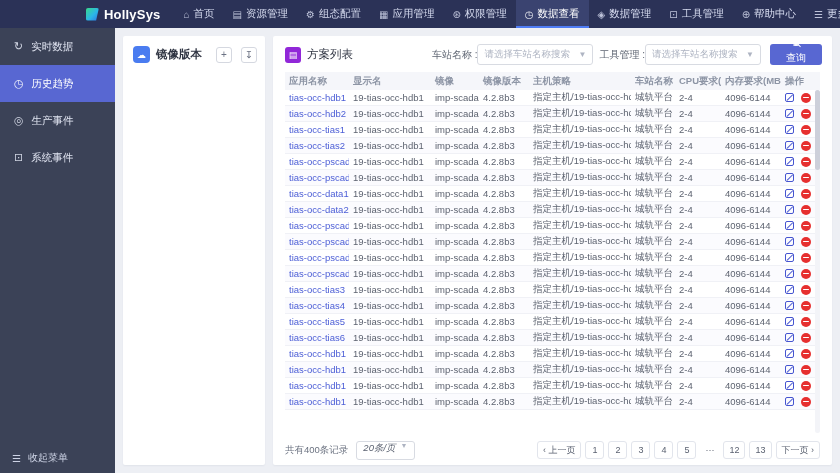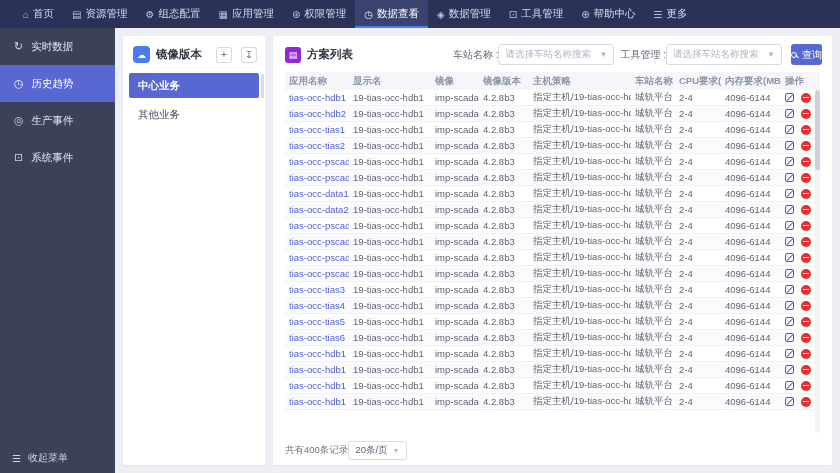--- a/index.html
+++ b/index.html
@@ -50,31 +50,31 @@
     font-size:10.5px; color:#454a57; border-radius:2px; cursor:pointer; }
   .plan-item.active { background:#5867d2; color:#fff; font-weight:bold; }
   .plan-scrollbar { position:absolute; right:1px; top:2px; width:3px; height:25px;
     background:#d9dce5; border-radius:2px; }
 
   
   .main-card { flex:1; display:flex; flex-direction:column; position:relative; overflow:hidden; }
   .main-head { display:flex; align-items:center; padding:8px 10px 7px 12px; gap:6px; }
   .main-head-icon { width:16px; height:16px; border-radius:3px; background:#9127d8;
     color:#fff; font-size:9px; display:flex; align-items:center; justify-content:center; }
-  .main-title { font-size:11.5px; font-weight:bold; color:#2f3442; margin-right:auto; }
+  .main-title { font-size:11.5px; font-weight:normal; color:#2f3442; margin-right:auto; }
   .filter-group { display:flex; align-items:center; }
   .filter-label { font-size:10px; color:#5f6673; white-space:nowrap; }
   .fake-select { width:116px; height:21px; border:1px solid #d8dbe2; border-radius:3px;
     background:#fff; display:flex; align-items:center; padding:0 6px; cursor:pointer; }
   .fake-select .ph { flex:1; font-size:9.5px; color:#aeb4c2; white-space:nowrap;
     overflow:hidden; }
   .fake-select .caret { font-size:8px; color:#aeb4c2; }
-  .btn-query { height:21px; padding:0 0; background:#5867d2; color:#fff;
+  .btn-query { height:21px; padding:0 16px; background:#5867d2; color:#fff;
     border:none; border-radius:3px; font-size:10px; display:flex; align-items:center;
-    gap:5px; cursor:pointer; margin-left:3px; }
+    gap:5px; cursor:pointer; margin-left:3px;flex-direction:column; }
   .mag { width:6px; height:6px; border:1.4px solid #fff; border-radius:50%;
     position:relative; display:inline-block; }
   .mag::after { content:''; position:absolute; width:4px; height:1.4px; background:#fff;
     transform:rotate(45deg); right:-3px; bottom:-1px; }
   .btn-add { height:21px; padding:0 9px; background:#fff; color:#4a4f5c;
     border:1px solid #d8dbe2; border-radius:3px; font-size:10px; cursor:pointer;
     margin-left:6px; white-space:nowrap; }
 
   
   .table-wrap { flex:1; margin:0 12px; position:relative; overflow:hidden; }
@@ -93,36 +93,40 @@
   .ban-icon { width:10px; height:10px; background:#e62f2f; border-radius:50%;
     position:relative; display:inline-block; cursor:pointer; }
   .ban-icon::after { content:''; position:absolute; width:6px; height:1.8px;
     background:#fff; top:4.1px; left:2px; border-radius:1px; }
   .table-scrollbar { position:absolute; right:0; top:18px; bottom:2px; width:5px;
     background:#f3f4f8; border-radius:3px; }
   .table-scrollbar .thumb { position:absolute; top:0; width:5px; height:80px;
     background:#cdd0da; border-radius:3px; cursor:pointer; }
 
   
-  .main-foot { height:30px; display:flex; align-items:center; padding:0 12px; }
+  .main-foot { height:30px; display:flex; align-items:center; padding:0 12px; gap:8px; }
   .total-text { font-size:9.5px; color:#6b7280; }
   .pagesize-select { height:19px; border:1px solid #d8dbe2; border-radius:3px;
-    display:flex; align-items:center; gap:5px; padding:0 6px; font-size:9.5px;
-    color:#5a6170; cursor:pointer; background:#fff; }
+    display:flex; gap:5px; padding:0 6px; font-size:9.5px;
+    color:#5a6170; cursor:pointer; background:#fff;font-style:italic; }
   .pagesize-select .caret { font-size:7px; color:#aeb4c2; }
   .pagination { margin-left:auto; display:flex; align-items:center; gap:4px; }
   .page-btn { height:18px; min-width:19px; padding:0 5px; background:#fff;
     border:1px solid #e2e5ec; border-radius:3px; font-size:9px; color:#5a6170;
     cursor:pointer; font-family:inherit; }
   .page-btn.ellipsis { border:none; background:transparent; cursor:default; }
 </style>
 </head>
 <body>
 
 <header class="navbar">
+  <div class="logo">
+    <span class="logo-mark"></span>
+    <span class="logo-text">HollySys</span>
+  </div>
   <nav class="nav-menu" id="nav-menu">
   <div class="nav-item">
     <span class="nav-icon">⌂</span>
     <span class="nav-label">首页</span>
 
   </div>
 
   <div class="nav-item">
     <span class="nav-icon">▤</span>
     <span class="nav-label">资源管理</span>
@@ -210,27 +214,20 @@
 
 <main class="content">
 
   <section class="card plan-panel">
     <div class="plan-head">
       <span class="plan-head-icon">☁</span>
       <span class="plan-title">镜像版本</span>
       <span class="mini-btn">+</span>
       <span class="mini-btn">↧</span>
     </div>
-    <div class="plan-list" id="plan-list">
-      <div class="plan-scrollbar"></div>
-
-  <div class="plan-item active">中心业务</div>
-
-  <div class="plan-item">其他业务</div>
-</div>
   </section>
 
   <section class="card main-card">
     <div class="main-head">
       <span class="main-head-icon">▤</span>
       <span class="main-title">方案列表</span>
 
       <div class="filter-group">
         <span class="filter-label">车站名称 :</span>
         <div class="fake-select">
@@ -625,15 +622,36 @@
         <div class="thumb"></div>
       </div>
     </div>
 
     <div class="main-foot">
       <span class="total-text">共有400条记录</span>
       <div class="pagesize-select">
         <span>20条/页</span>
         <span class="caret">▼</span>
       </div>
+      <div class="pagination" id="pagination">
+  <button class="page-btn">‹ 上一页</button>
+
+  <button class="page-btn">1</button>
+
+  <button class="page-btn">2</button>
+
+  <button class="page-btn">3</button>
+
+  <button class="page-btn">4</button>
+
+  <button class="page-btn">5</button>
+
+  <button class="page-btn ellipsis">···</button>
+
+  <button class="page-btn">12</button>
+
+  <button class="page-btn">13</button>
+
+  <button class="page-btn">下一页 ›</button>
+</div>
     </div>
   </section>
 </main>
 
 </body></html>

